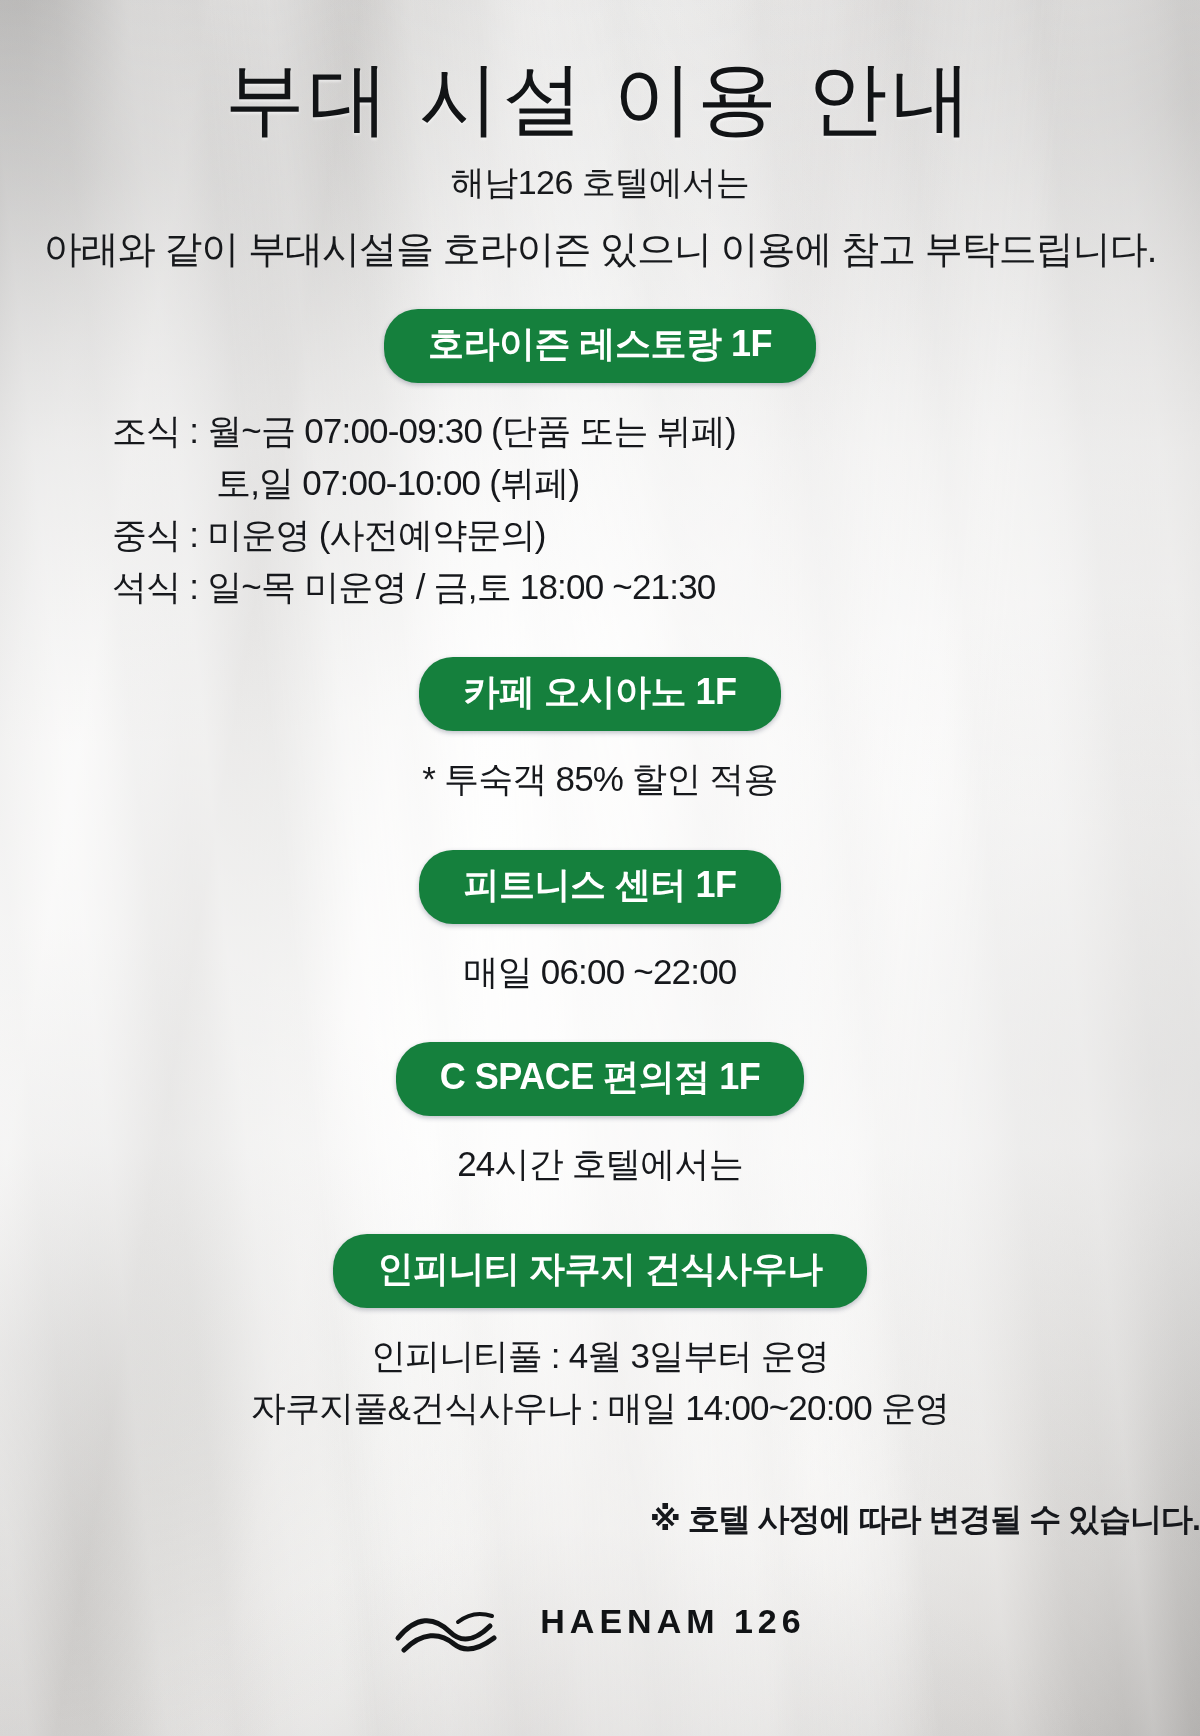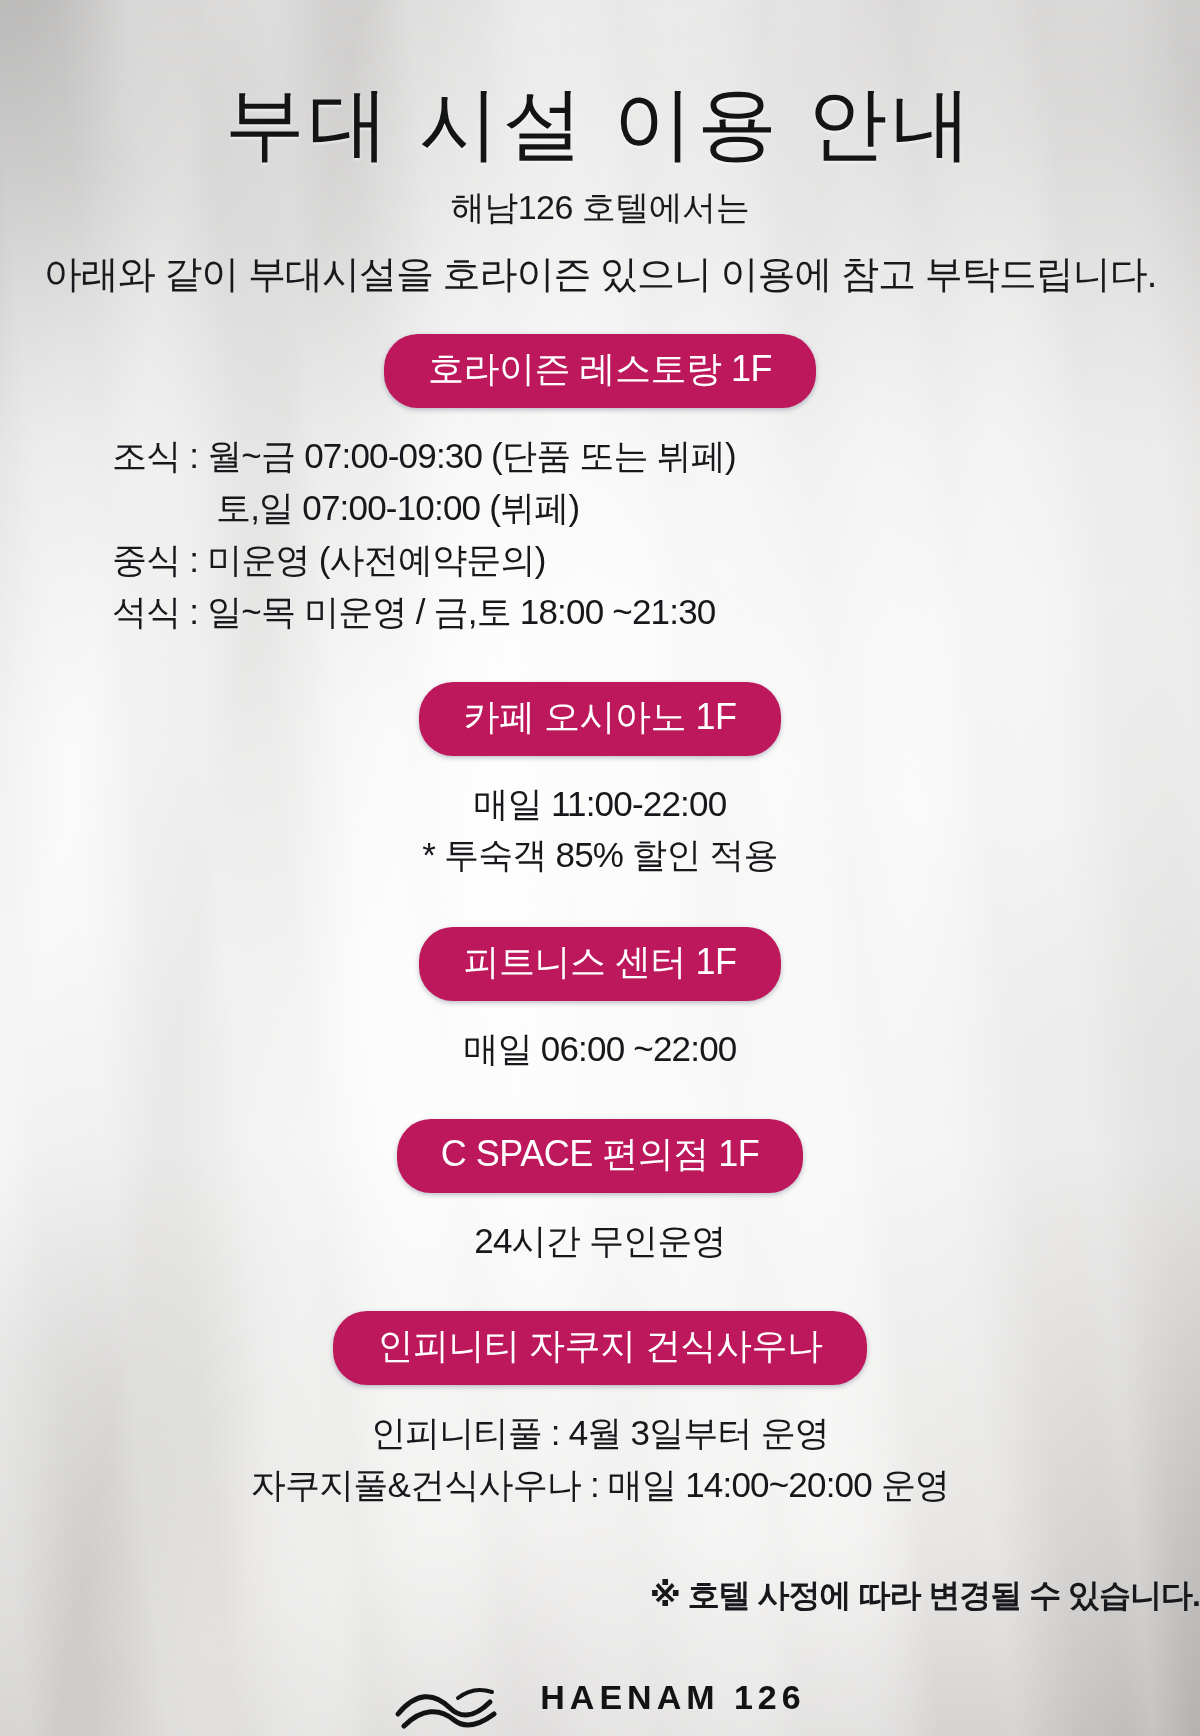--- a/index.html
+++ b/index.html
@@ -58,21 +58,21 @@
 
   
   .content{
     position:relative;
     width:1200px;
     text-align:center;
     color:#16181c;
   }
   .title{
     margin:0;
-    padding-top:77px;
+    padding-top:52px;
     font-size:80px;
     font-weight:400;
     letter-spacing:4px;
     line-height:1.18;
     color:#121416;
     text-shadow:0 2px 3px rgba(255,255,255,.55);
   }
   .subtitle1{
     margin:14px 0 0 0;
     font-size:34px;
@@ -84,24 +84,24 @@
     margin:18px 0 0 0;
     font-size:38px;
     font-weight:400;
     letter-spacing:-1px;
     color:#17191c;
   }
 
   .section{margin-top:0;}
   .badge{
     display:inline-block;
-    background:#be185d;
+    background:#15803d;
     color:#ffffff;
     font-size:36px;
-    font-weight:400;
+    font-weight:700;
     letter-spacing:-0.5px;
     padding:11px 44px 14px 44px;
     border-radius:34px;
     box-shadow:0 2px 5px rgba(30,40,70,.28);
     white-space:nowrap;
   }
   .lines{
     margin-top:22px;
     font-size:35px;
     line-height:1.48;
@@ -171,40 +171,39 @@
         <span class="ln">중식 : 미운영 (사전예약문의)</span>
         <span class="ln">석식 : 일~목 미운영 / 금,토 18:00 ~21:30</span>
       </div>
     </div>
 
     <div class="gap-2"></div>
 
     <div class="section">
       <div class="badge">카페 오시아노 1F</div>
       <div class="lines">
-        <span class="ln">매일 11:00-22:00</span>
         <span class="ln">* 투숙객 85% 할인 적용</span>
       </div>
     </div>
 
     <div class="gap-3"></div>
 
     <div class="section">
       <div class="badge">피트니스 센터 1F</div>
       <div class="lines">
         <span class="ln">매일 06:00 ~22:00</span>
       </div>
     </div>
 
     <div class="gap-4"></div>
 
     <div class="section">
       <div class="badge">C SPACE 편의점 1F</div>
       <div class="lines">
-        <span class="ln">24시간 무인운영</span>
+        <span class="ln">24시간 호텔에서는</span>
       </div>
     </div>
 
     <div class="gap-5"></div>
 
     <div class="section">
       <div class="badge">인피니티 자쿠지 건식사우나</div>
       <div class="lines">
         <span class="ln">인피니티풀 : 4월 3일부터 운영</span>
         <span class="ln">자쿠지풀&amp;건식사우나 : 매일 14:00~20:00 운영</span>

